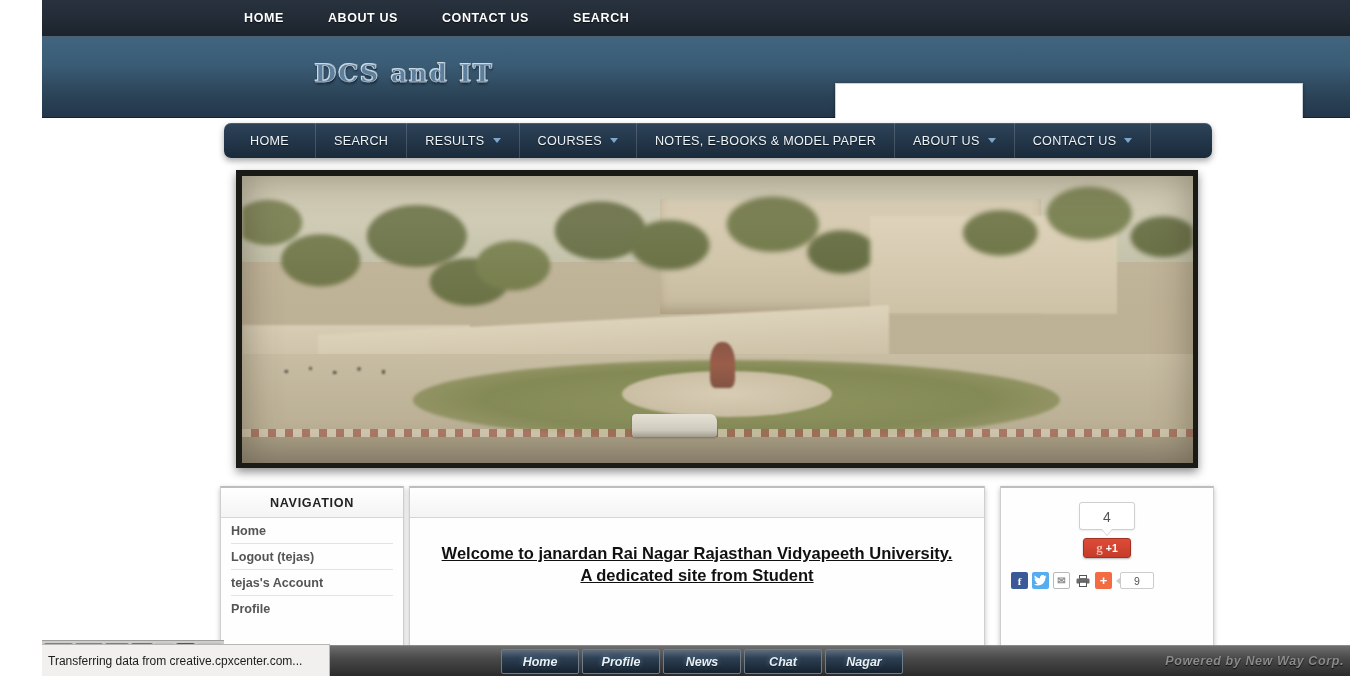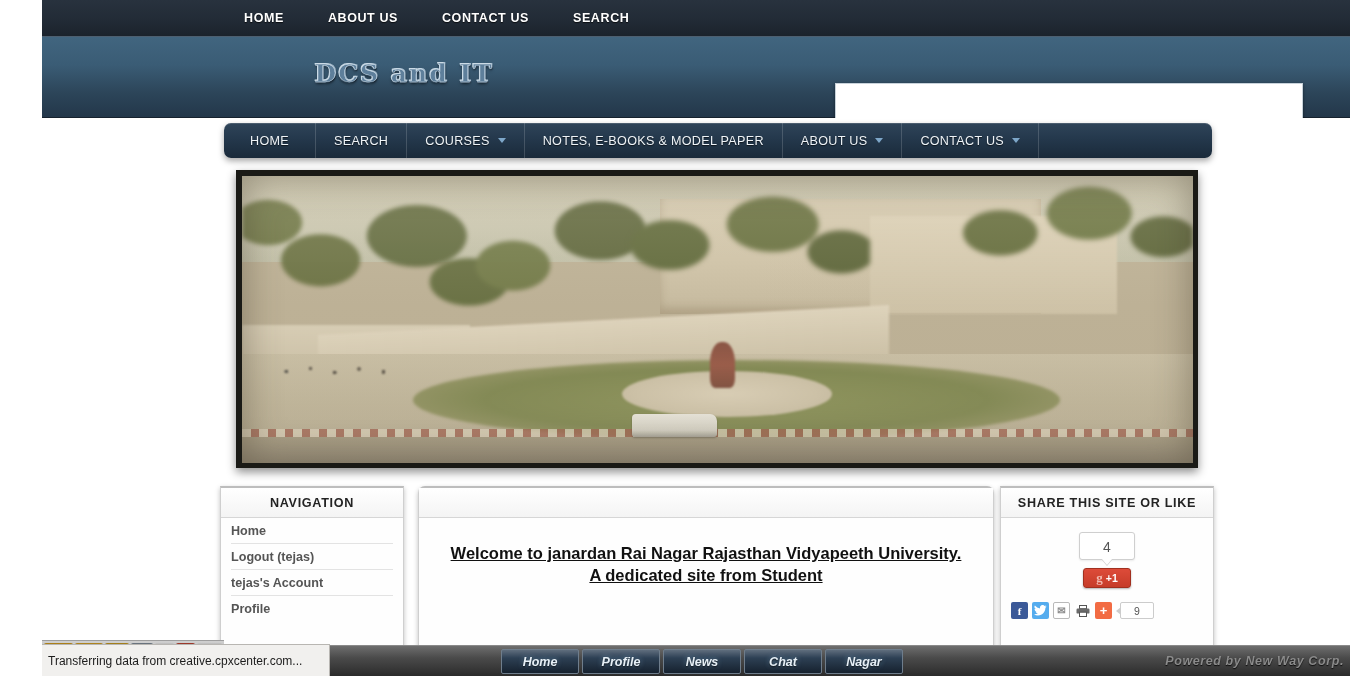--- a/index.html
+++ b/index.html
@@ -157,21 +157,21 @@
     border:1px solid #cfcfcf; border-top:2px solid #bdbdbd;
     box-shadow:0 2px 5px rgba(0,0,0,.25);
   }
   .panel-head {
     height:30px; line-height:30px; text-align:center;
     font-size:12.6px; font-weight:bold; letter-spacing:.7px; color:#232323;
     background:linear-gradient(180deg,#ffffff 0%, #f4f4f4 100%);
     border-bottom:1px solid #d6d6d6;
   }
   .panel-left  { left:178px; top:0; width:184px; height:162px; }
-  .panel-mid   { left:376px; top:0; width:576px; height:190px;border-radius:7px; }
+  .panel-mid   { left:367px; top:0; width:576px; height:190px; }
   .panel-right { left:958px; top:0; width:214px; height:190px; }
 
   .nav-list { padding:0 10px; }
   .nav-link {
     display:block; height:26px; line-height:26px;
     font-size:12.6px; font-weight:bold; color:#555555;
     border-bottom:1px solid #e3e3e3; cursor:pointer; white-space:nowrap;
   }
   .nav-link:last-child { border-bottom:none; }
 
@@ -297,20 +297,24 @@
     </div>
   </div>
 
   <div class="mainnav-wrap">
     <div class="mainnav">
       <div class="nav-item">
         <span>HOME</span>
       </div>
       <div class="nav-item">
         <span>SEARCH</span>
+      </div>
+      <div class="nav-item">
+        <span>RESULTS</span>
+        <i class="nav-caret"></i>
       </div>
       <div class="nav-item">
         <span>COURSES</span>
         <i class="nav-caret"></i>
       </div>
       <div class="nav-item">
         <span>NOTES, E-BOOKS &amp; MODEL PAPER</span>
       </div>
       <div class="nav-item">
         <span>ABOUT US</span>
@@ -362,21 +366,20 @@
     <div class="panel panel-mid">
       <div class="panel-head">&nbsp;</div>
       <div class="welcome">
         <u>Welcome to janardan Rai Nagar Rajasthan Vidyapeeth University.</u><br>
         <u>A dedicated site from Student</u>
       </div>
       <div class="mid-strip"></div>
     </div>
 
     <div class="panel panel-right">
-      <div class="panel-head">SHARE THIS SITE OR LIKE</div>
       <div class="share-body">
         <div class="gbubble">4</div>
         <div class="gplus">
           <span class="g">g</span>
           <span class="p1">+1</span>
         </div>
         <div class="share-row">
           <span class="sicon si-fb">f</span>
           <span class="sicon si-tw">
             <svg width="13" height="11" viewBox="0 0 13 11">

